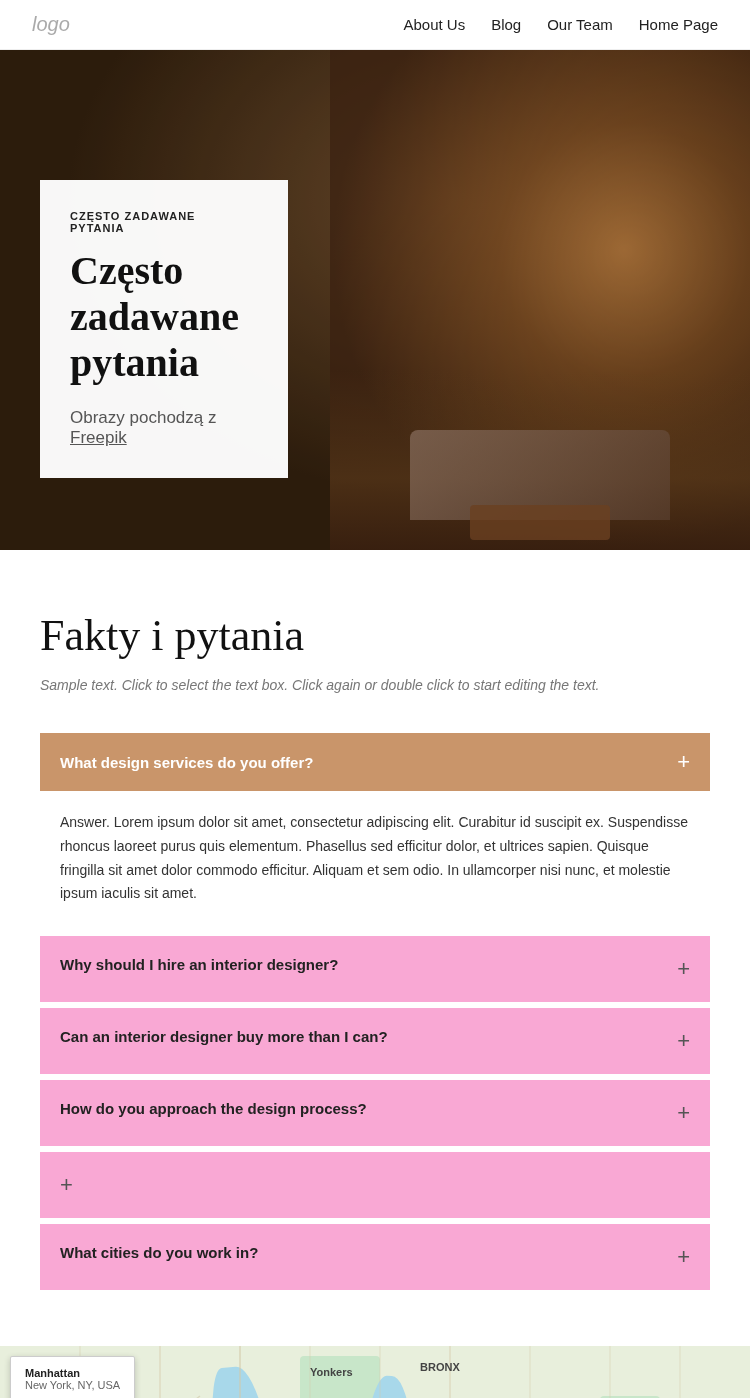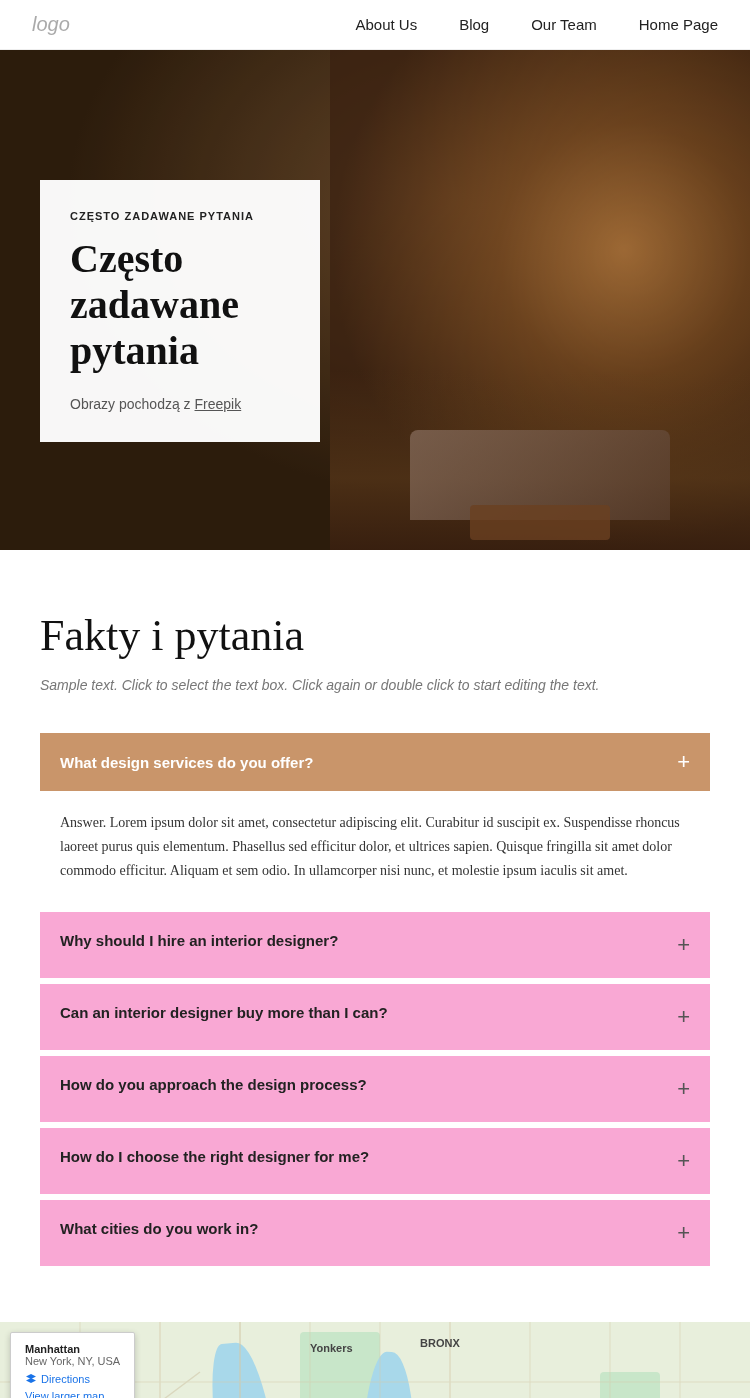--- a/index.html
+++ b/index.html
@@ -9,21 +9,21 @@
     nav {
       display: flex;
       align-items: center;
       justify-content: space-between;
       padding: 0 32px;
       height: 50px;
       background: #fff;
       border-bottom: 1px solid #eee;
     }
     .nav-logo { font-size: 20px; color: #aaa; font-style: italic; font-family: sans-serif; }
-    .nav-links { display: flex; gap: 42px; }
+    .nav-links { display: flex; gap: 26px; }
     .nav-link { font-size: 15px; color: #222; text-decoration: none; font-family: sans-serif; cursor: pointer; }
 
     
     .hero {
       position: relative;
       width: 750px;
       height: 500px;
       background: #3a2a1a;
       overflow: hidden;
     }
@@ -50,21 +50,21 @@
       bottom: 0; right: 0;
       width: 420px; height: 180px;
       background: linear-gradient(180deg, transparent 0%, #5a3a1a 60%, #3a2010 100%);
       opacity: 0.6;
     }
     .hero-overlay-box {
       position: absolute;
       top: 130px; left: 40px;
       background: rgba(255,255,255,0.97);
       padding: 30px 35px 30px 30px;
-      width: 280px;
+      width: 248px;
     }
     .hero-small-label {
       font-size: 11px;
       font-family: sans-serif;
       font-weight: 700;
       letter-spacing: 1px;
       color: #222;
       margin-bottom: 14px;
       text-transform: uppercase;
     }
@@ -84,21 +84,21 @@
       font-family: sans-serif;
       font-weight: 700;
       letter-spacing: 1.5px;
       color: #111;
       background: transparent;
       cursor: pointer;
       text-transform: uppercase;
       margin-bottom: 16px;
     }
     .hero-source {
-      font-size: 14px;
+      font-size: 17px;
       color: #555;
       font-family: sans-serif;
     }
     .hero-source a { color: #555; text-decoration: underline; }
 
     
     .faq-intro {
       padding: 60px 40px 30px;
       text-align: left;
     }
@@ -140,21 +140,21 @@
       font-size: 22px;
       color: #fff;
       font-family: sans-serif;
       font-weight: 300;
     }
     .faq-answer {
       padding: 20px 20px 20px;
       background: #fff;
       font-size: 14px;
       color: #333;
-      font-family: Liberation Serif, serif;
+      font-family: Liberation Sans, sans-serif;
       line-height: 1.7;
       margin-bottom: 10px;
     }
     .faq-item {
       background: #f9a8d4;
       padding: 20px 20px;
       display: flex;
       align-items: flex-start;
       justify-content: space-between;
       cursor: pointer;
@@ -287,21 +287,20 @@
     <span class="faq-item-label">Can an interior designer buy more than I can?</span>
     <span class="faq-plus-dark">+</span>
   </div>
 
   <div class="faq-item">
     <span class="faq-item-label">How do you approach the design process?</span>
     <span class="faq-plus-dark">+</span>
   </div>
 
   <div class="faq-item">
-    <span class="faq-item-label">How do I choose the right designer for me?</span>
     <span class="faq-plus-dark">+</span>
   </div>
 
   <div class="faq-item">
     <span class="faq-item-label">What cities do you work in?</span>
     <span class="faq-plus-dark">+</span>
   </div>
 
 </div>
 

